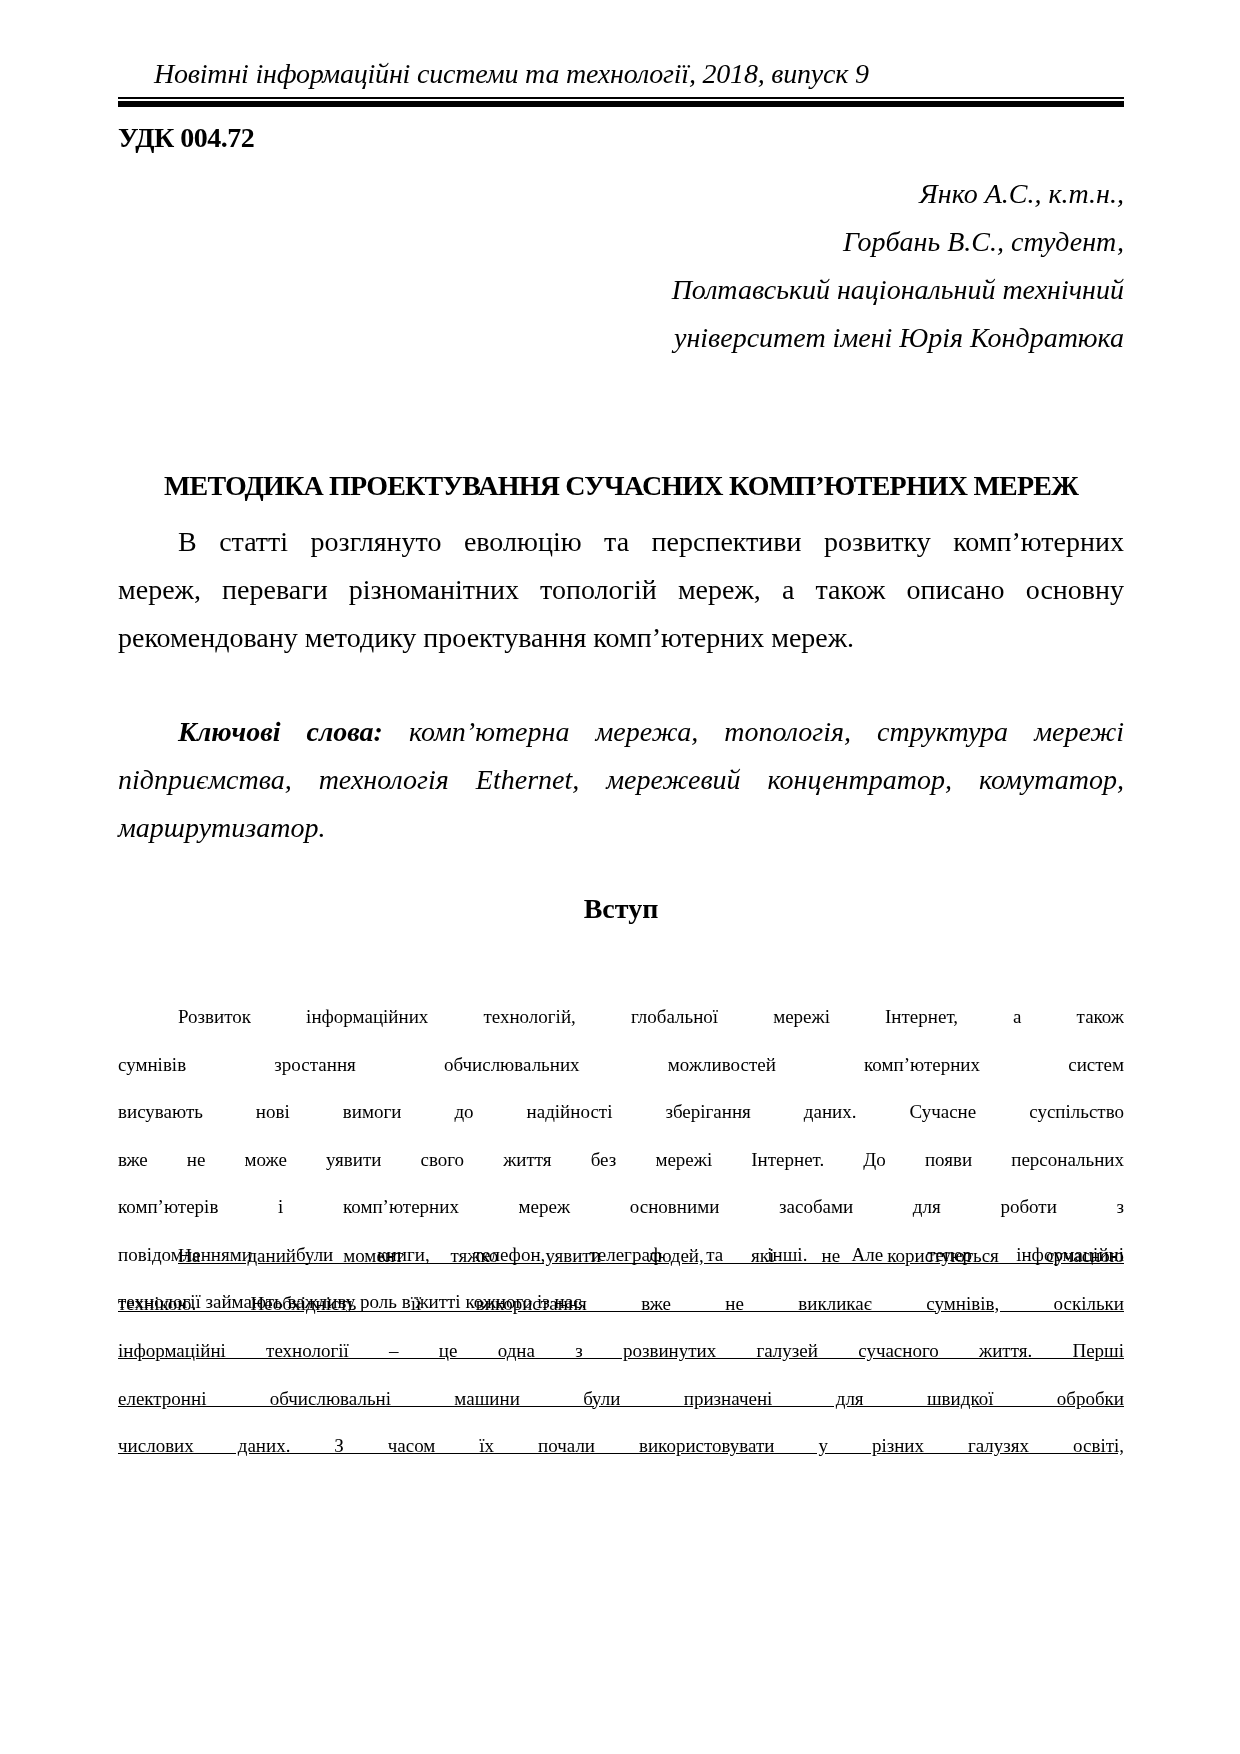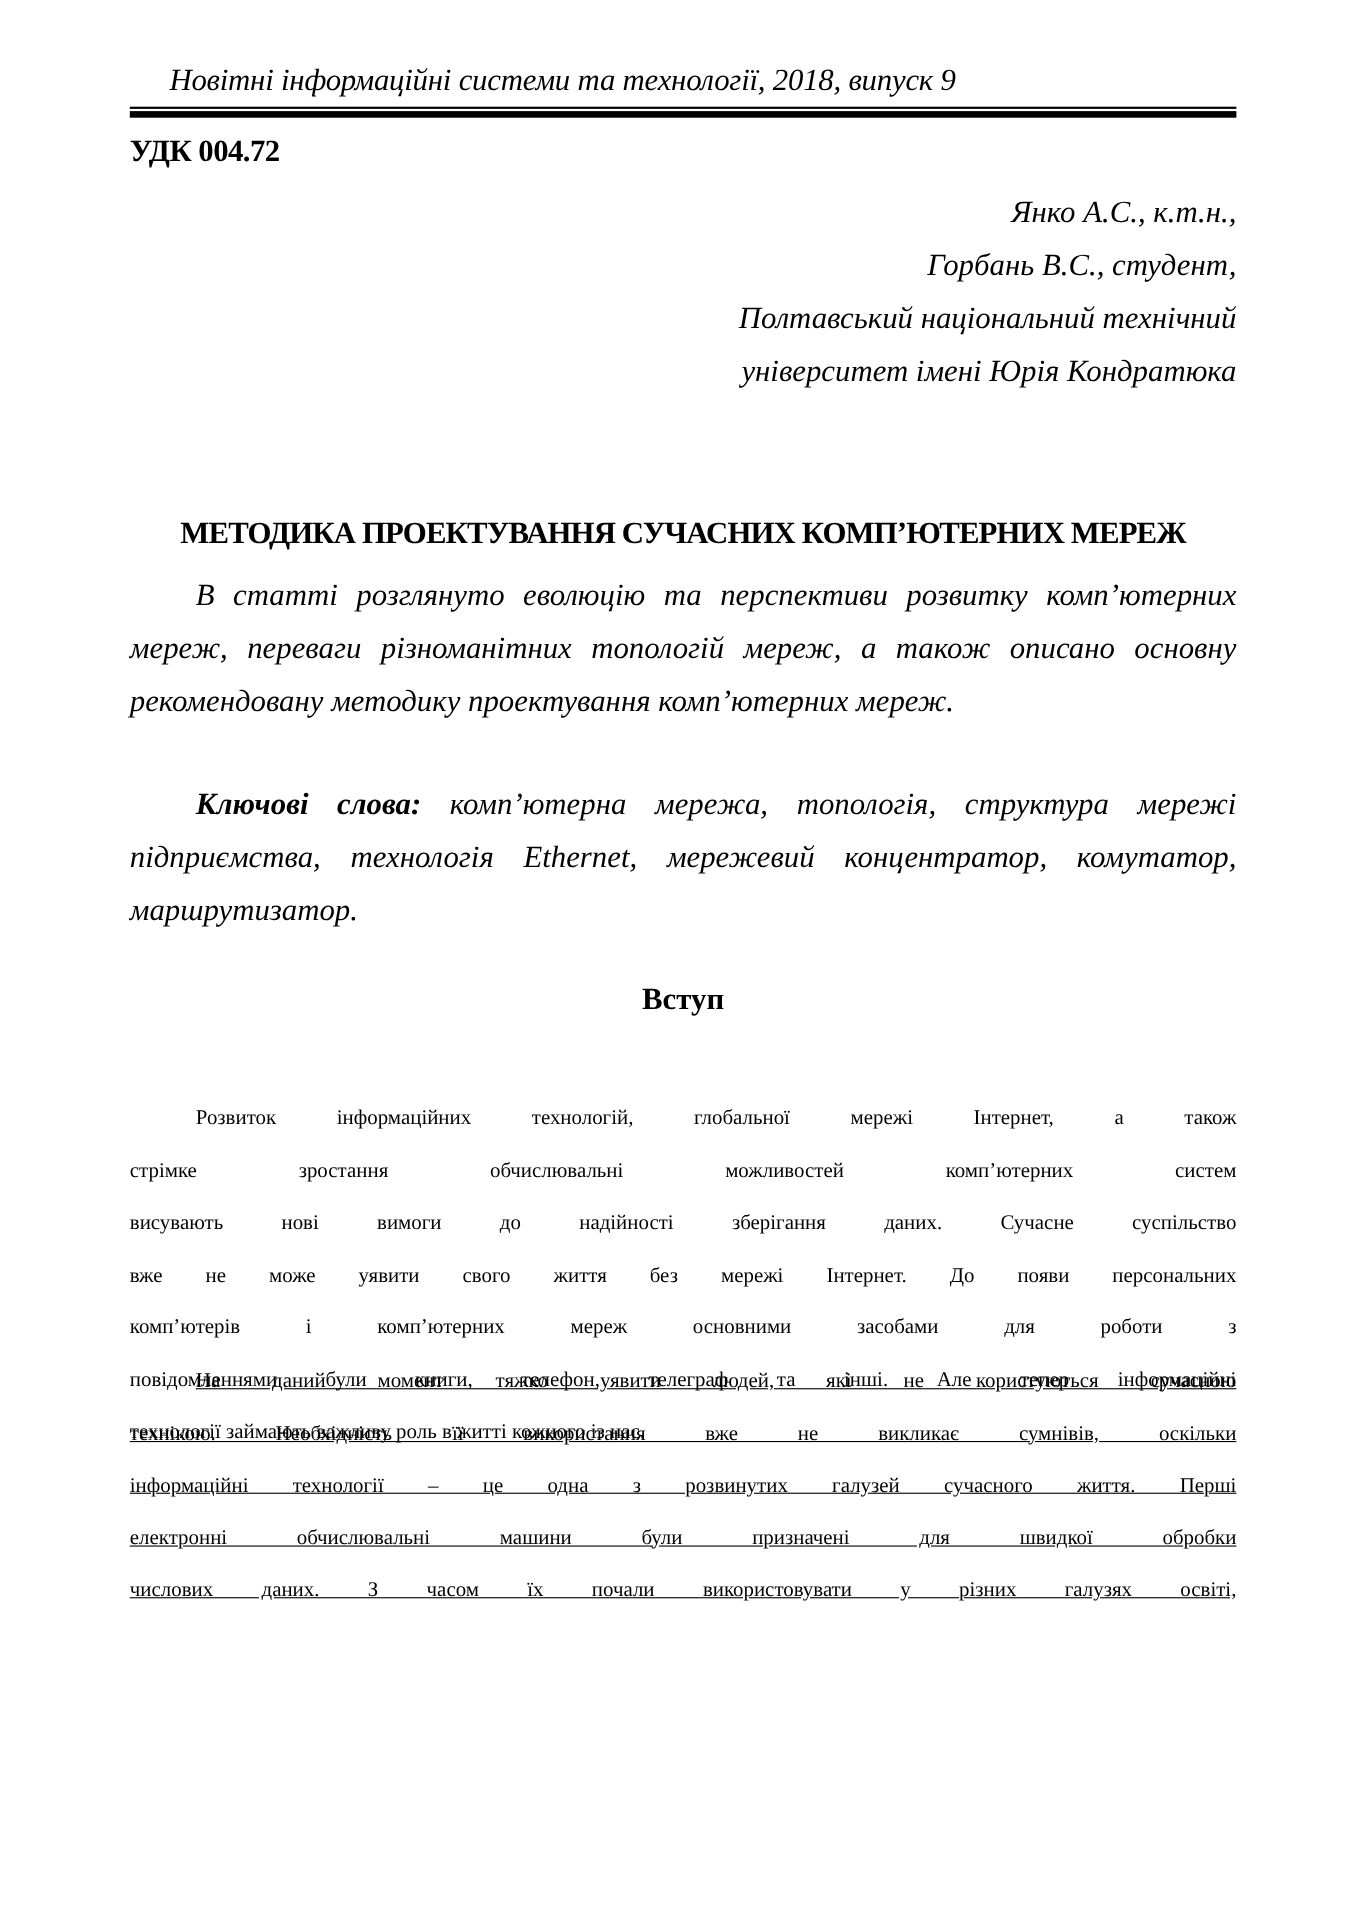--- a/index.html
+++ b/index.html
@@ -76,21 +76,20 @@
       font-size: 28px;
       letter-spacing: -0.8px;
       white-space: nowrap;
       margin-top: 48px;
     }
     .abstract {
       position: absolute;
       top: 518px;
       left: 0;
       width: 1006px;
-      font-style: italic;
       font-size: 28px;
       line-height: 48px;
       text-align: justify;
       text-indent: 60px;
       margin: 0;
     }
     .keywords {
       position: absolute;
       top: 708px;
       left: 0;
@@ -173,21 +172,21 @@
   <div class="keywords">
     <span class="line indent"><span class="kw-label">Ключові слова:</span><span> комп’ютерна мережа, топологія, структура мережі</span></span>
     <span class="line">підприємства, технологія Ethernet, мережевий концентратор, комутатор,</span>
     <span class="line last">маршрутизатор.</span>
   </div>
 
   <div class="section-heading">Вступ</div>
 
   <div class="body-para p1">
     <span class="line indent">Розвиток інформаційних технологій, глобальної мережі Інтернет, а також</span>
-    <span class="line">стрімке зростання обчислювальні можливостей комп’ютерних систем</span>
+    <span class="line">сумнівів зростання обчислювальних можливостей комп’ютерних систем</span>
     <span class="line">висувають нові вимоги до надійності зберігання даних. Сучасне суспільство</span>
     <span class="line">вже не може уявити свого життя без мережі Інтернет. До появи персональних</span>
     <span class="line">комп’ютерів і комп’ютерних мереж основними засобами для роботи з</span>
     <span class="line">повідомленнями були книги, телефон, телеграф та інші. Але тепер інформаційні</span>
     <span class="line last">технології займають важливу роль в житті кожного із нас.</span>
   </div>
 
   <div class="body-para p2">
     <span class="line indent">На даний момент тяжко уявити людей, які не користуються сучасною</span>
     <span class="line">технікою. Необхідність її використання вже не викликає сумнівів, оскільки</span>

